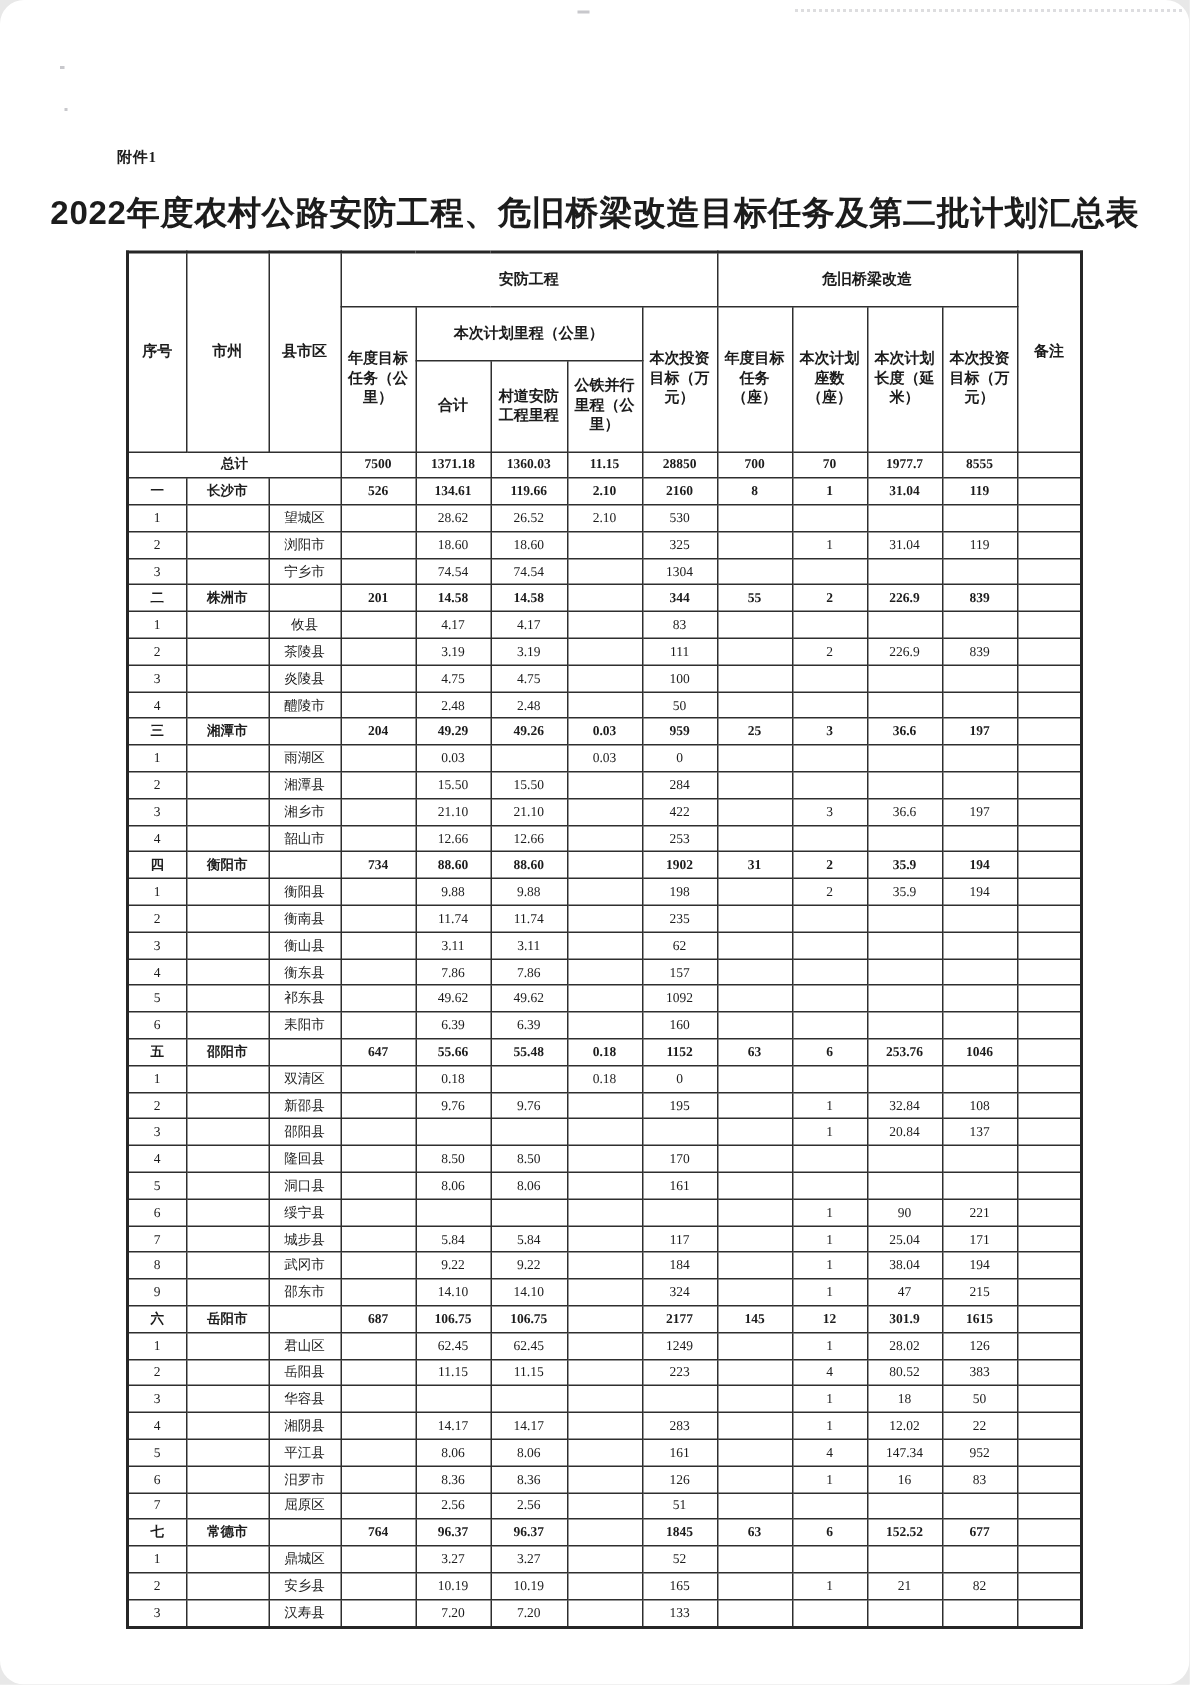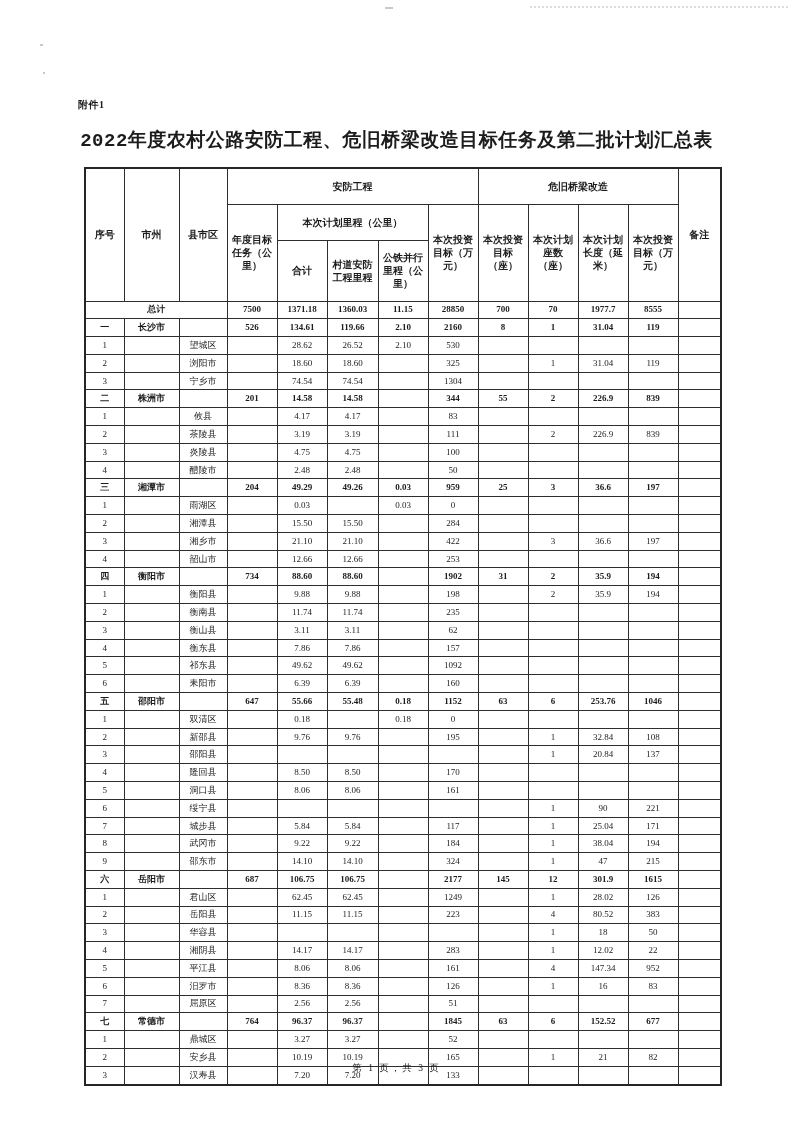--- a/index.html
+++ b/index.html
@@ -1,33 +1,34 @@
 <!DOCTYPE html>
 <html><head>
 <meta charset="utf-8">
 <style>
   html,body { margin:0; padding:0; background:#e8e8e8; }
   .page {
     position:relative; width:793px; height:1123px; margin:0 auto;
     background:#ffffff; overflow:hidden; color:#1c1c1c;
     font-family:"Liberation Serif","DejaVu Serif",serif;
+    border-radius:16px;
   }
   .scan-noise-line {
     position:absolute; top:6px; left:530px; width:258px; height:2px;
     border-top:2px dotted #c2c2c6; opacity:.55;
   }
   .scan-noise-dot { position:absolute; background:#c8c8cc; }
   .attachment-label {
     position:absolute; left:78px; top:98px; font-size:10px; font-weight:bold;
     letter-spacing:.5px;
   }
   .doc-title {
     position:absolute; top:127px; left:0; width:100%; text-align:center;
-    font-size:19px; font-weight:bold; letter-spacing:.5px;
-    font-family:Liberation Mono, monospace;
+    font-size:22px; font-weight:bold; letter-spacing:.5px;
+    font-family:Liberation Sans, sans-serif;
   }
   table.main {
     position:absolute; left:84px; top:167px; width:636px;
     border-collapse:collapse; table-layout:fixed;
     border:2px solid #262626;
   }
   table.main th, table.main td {
     border:1px solid #2e2e2e; text-align:center; vertical-align:middle;
     padding:0 1px; overflow:hidden;
   }
@@ -82,21 +83,21 @@
         <th rowspan="3">市州</th>
         <th rowspan="3">县市区</th>
         <th colspan="5">安防工程</th>
         <th colspan="4">危旧桥梁改造</th>
         <th rowspan="3">备注</th>
       </tr>
       <tr class="hrow2">
         <th rowspan="2">年度目标任务（公里）</th>
         <th colspan="3">本次计划里程（公里）</th>
         <th rowspan="2">本次投资目标（万元）</th>
-        <th rowspan="2">本次投资目标（座）</th>
+        <th rowspan="2">年度目标任务（座）</th>
         <th rowspan="2">本次计划座数（座）</th>
         <th rowspan="2">本次计划长度（延米）</th>
         <th rowspan="2">本次投资目标（万元）</th>
       </tr>
       <tr class="hrow3">
         <th>合计</th>
         <th>村道安防工程里程</th>
         <th>公铁并行里程（公里）</th>
       </tr>
     </thead>
@@ -755,15 +756,14 @@
           <td>133</td>
           <td></td>
           <td></td>
           <td></td>
           <td></td>
           <td></td>
         </tr>
       </tbody>
   </table>
 
-  <div class="footer-page">第 1 页，共 3 页</div>
 
 </div>
 
 </body></html>

